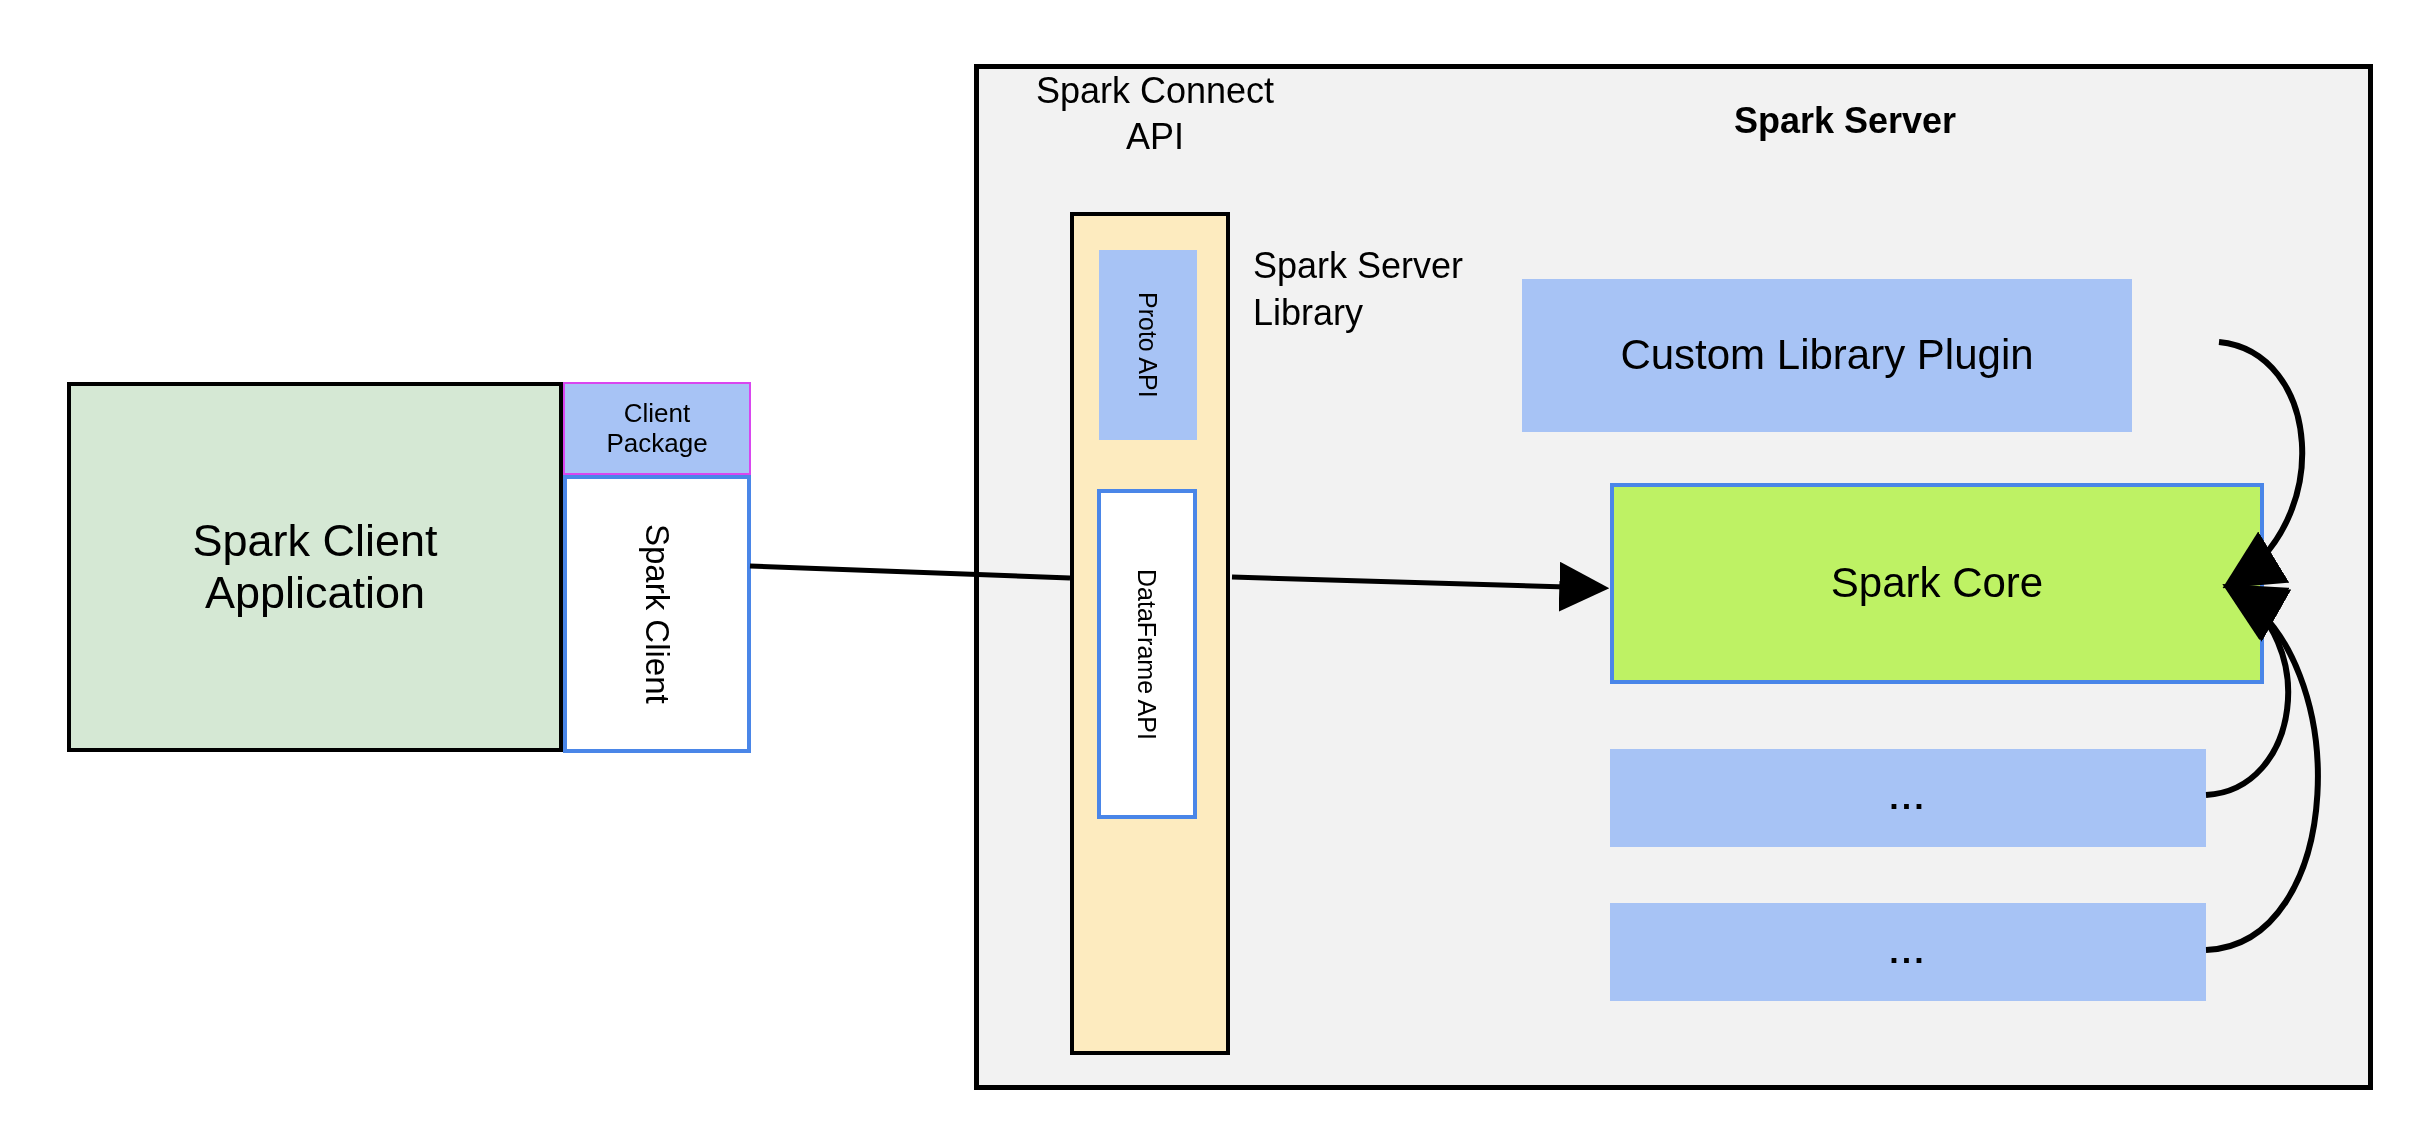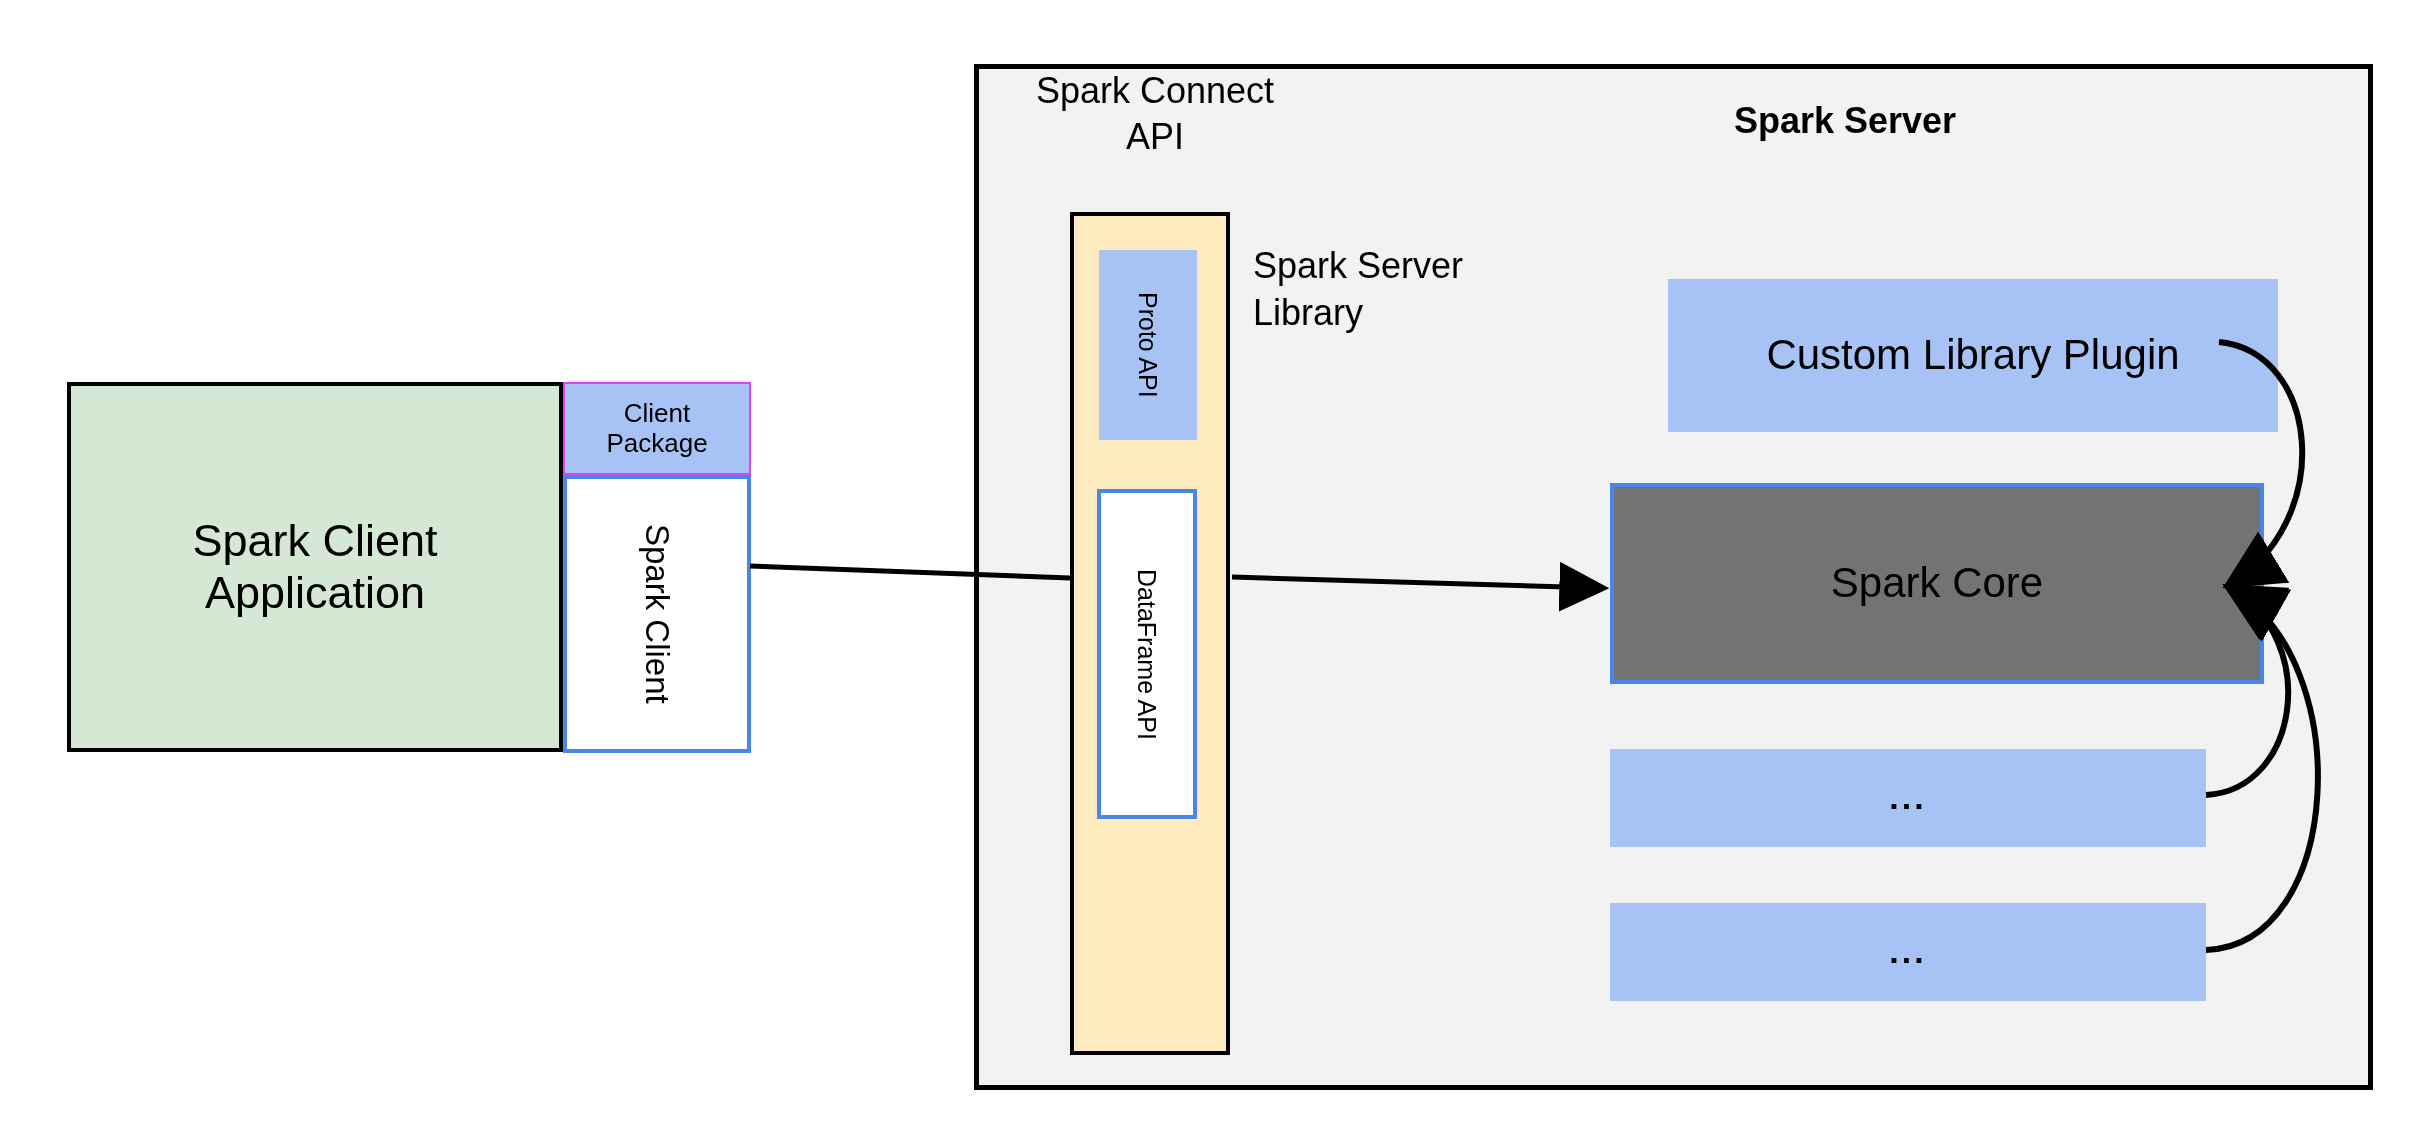--- a/index.html
+++ b/index.html
@@ -128,33 +128,33 @@
   }
   .vtext-small {
     writing-mode: vertical-rl;
     text-orientation: mixed;
     font-size: 25px;
     white-space: nowrap;
   }
 
   
   #custom-library-plugin-box {
-    left: 1668px;
+    left: 1522px;
     top: 279px;
     width: 610px;
     height: 153px;
     background: #a7c3f5;
     font-size: 42px;
   }
   #spark-core-box {
     left: 1610px;
     top: 483px;
     width: 654px;
     height: 201px;
-    background: #737373;
+    background: #bef264;
     border: 4px solid #4a86e8;
     font-size: 42px;
   }
   #ellipsis-box-1 {
     left: 1610px;
     top: 749px;
     width: 596px;
     height: 98px;
     background: #a7c3f5;
     font-size: 34px;

